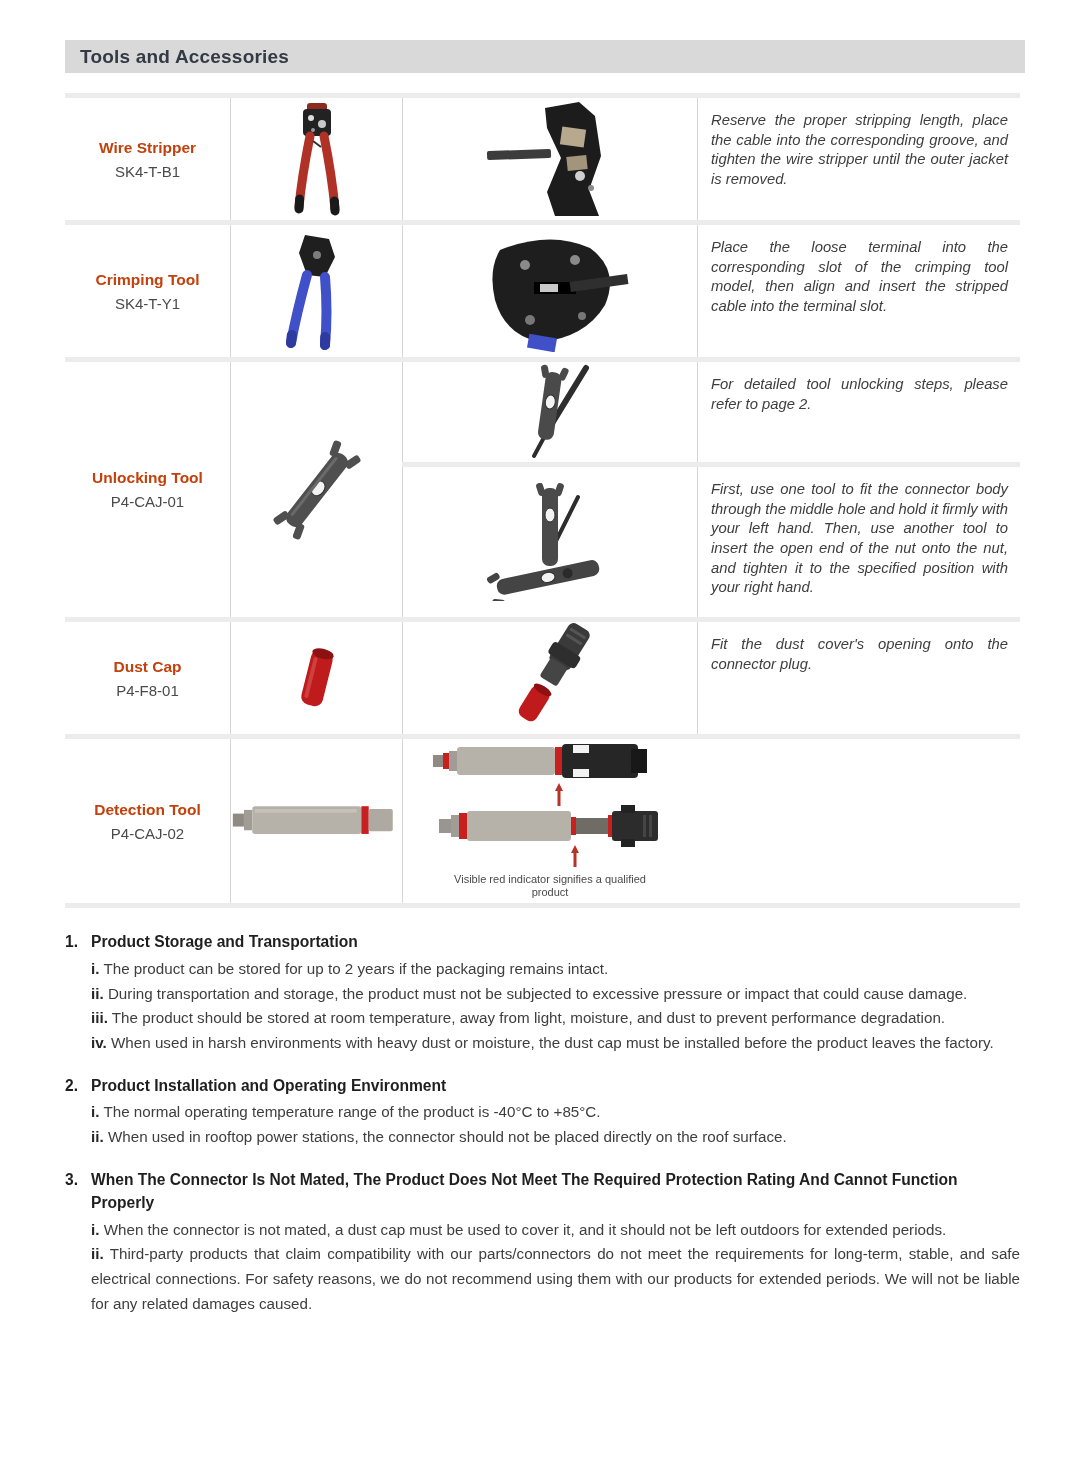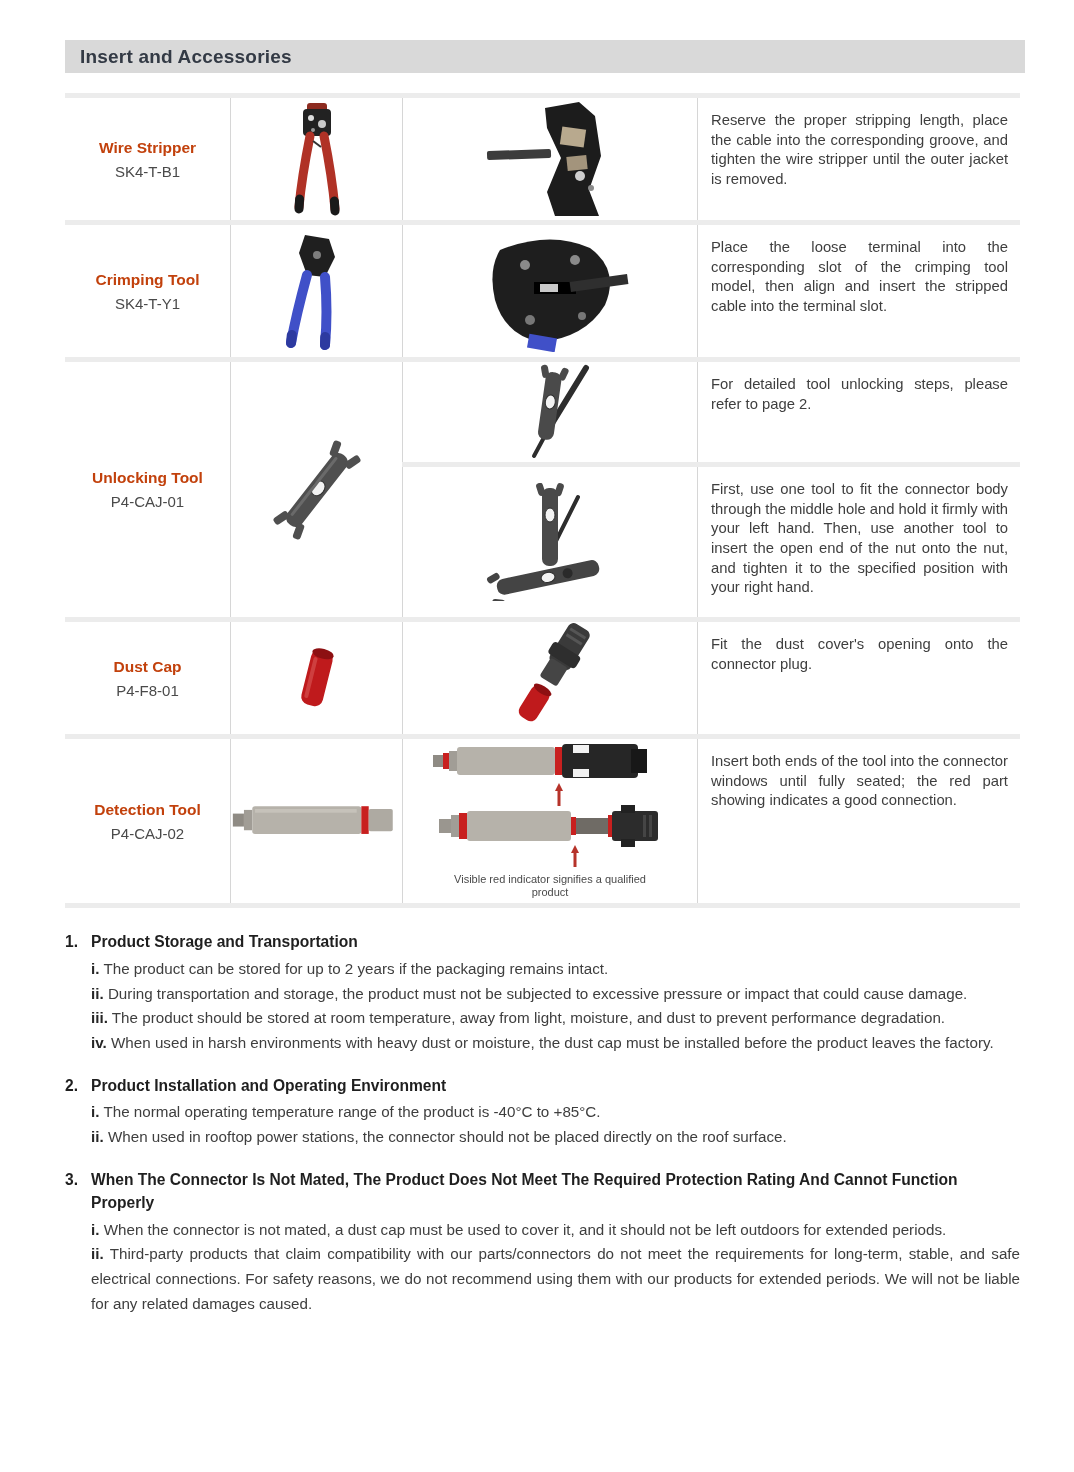--- a/index.html
+++ b/index.html
@@ -19,21 +19,21 @@
 
   
   .tools-table{width:955px;margin-top:20px;border-bottom:5px solid #ececec;}
   .trow{display:grid;grid-template-columns:165px 172px 295px 323px;border-top:5px solid #ececec;}
   .trow-unlock{display:grid;grid-template-columns:165px 172px 618px;border-top:5px solid #ececec;}
   .cell{display:flex;align-items:center;justify-content:center;box-sizing:border-box;}
   .bl{border-left:1px solid #d6d6d6;}
   .name-cell{flex-direction:column;text-align:center;padding:6px;}
   .name{font-weight:bold;font-size:15.5px;color:#c2410c;}
   .model{font-size:15px;color:#4a4a4a;margin-top:6px;}
-  .desc-cell{align-items:flex-start;justify-content:flex-end;padding:13px 12px 10px 13px;}
+  .desc-cell{align-items:flex-start;justify-content:flex-end;padding:13px 12px 10px 13px;font-style:italic;}
   .desc{font-size:14.8px;line-height:1.33;text-align:justify;color:#3e3e3e;}
   .r1{min-height:122px;} .r2{min-height:132px;} .r4{min-height:78px;} .r5{min-height:158px;}
   .unlock-right{display:flex;flex-direction:column;}
   .sub{display:grid;grid-template-columns:295px 323px;}
   .sub2{border-top:5px solid #ececec;}
   .sub-a{min-height:100px;} .sub-b{min-height:150px;}
   .usage-stack{display:flex;flex-direction:column;align-items:center;justify-content:center;padding:4px 5px;}
   .caption{width:205px;text-align:center;font-size:11px;line-height:1.2;color:#4a4a4a;margin-top:2px;}
 
   
@@ -46,21 +46,21 @@
   .disc-item{font-size:15.2px;line-height:1.63;text-align:justify;color:#3e3e3e;}
   .disc-item .lbl{font-weight:bold;color:#262626;}
   svg{display:block;}
 </style>
 </head>
 <body>
 
 <div class="content">
 
   <div class="section-bar">
-    <span class="t">Insert and Accessories</span>
+    <span class="t">Tools and Accessories</span>
   </div>
 
   <div class="tools-table">
 
     <div class="trow r1">
       <div class="cell name-cell">
         <div class="name">Wire Stripper</div>
         <div class="model">SK4-T-B1</div>
       </div>
       <div class="cell bl">
@@ -259,23 +259,20 @@
           <rect x="196" y="62" width="14" height="8" fill="#222222"></rect>
           <rect x="196" y="96" width="14" height="8" fill="#222222"></rect>
           <rect x="224" y="72" width="3" height="22" fill="#454545"></rect>
           <rect x="218" y="72" width="3" height="22" fill="#454545"></rect>
 
           <polygon points="150,102 146,110 154,110" fill="#b6332a"></polygon>
           <rect x="148.5" y="110" width="3" height="14" fill="#b6332a"></rect>
         </svg>
         <div class="caption">Visible red indicator signifies a qualified product</div>
       </div>
-      <div class="cell bl desc-cell">
-        <div class="desc">Insert both ends of the tool into the connector windows until fully seated; the red part showing indicates a good connection.</div>
-      </div>
     </div>
 
   </div>
 
   <div class="disclaimer-wrap">
 
     <div class="disc-section">
       <div class="disc-head">
         <span class="disc-num">1.</span>
         <span class="disc-title">Product Storage and Transportation</span>

